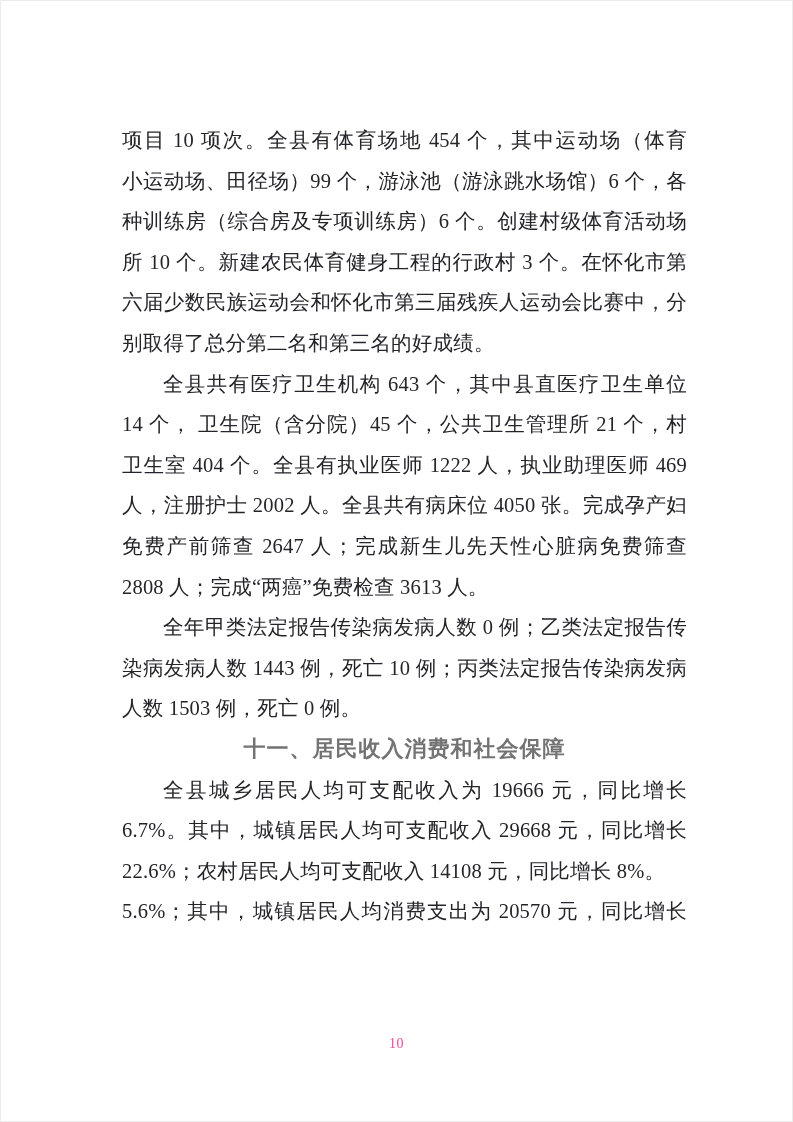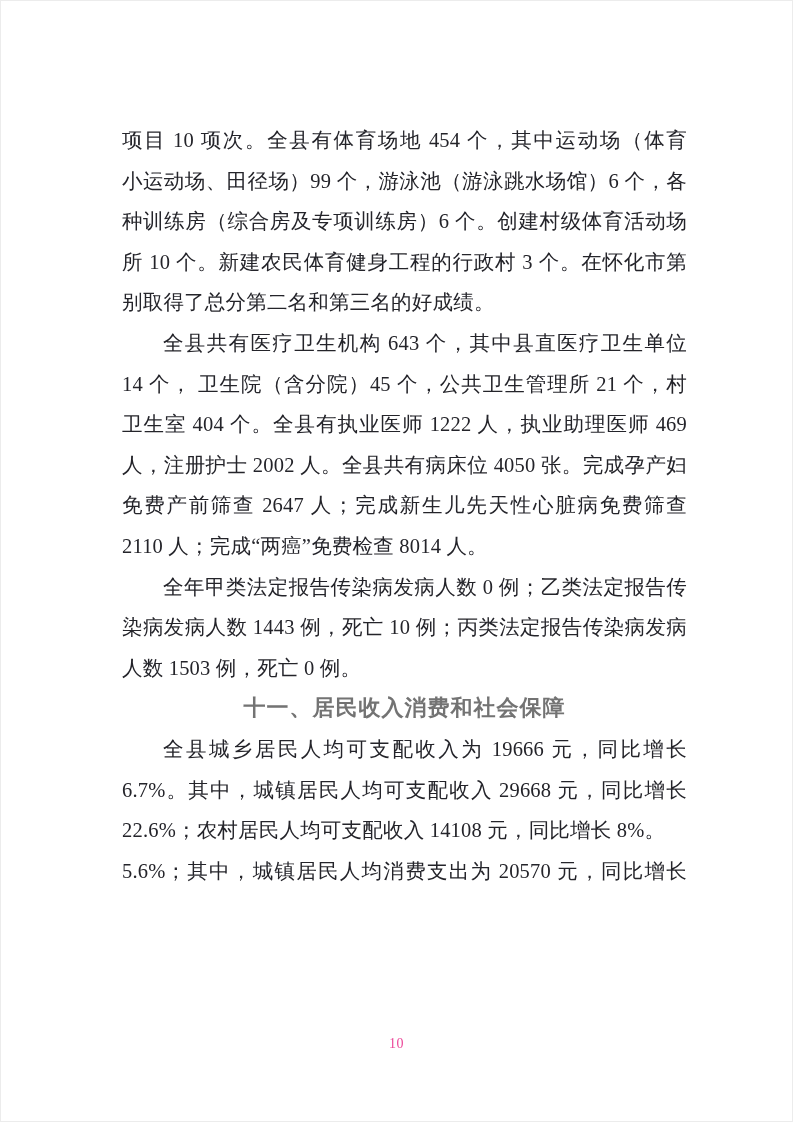--- a/index.html
+++ b/index.html
@@ -64,28 +64,29 @@
 </head>
 <body>
 
 <div class="page">
   <div class="content">
 
     <div class="ln jb">项目 10 项次。全县有体育场地 454 个，其中运动场（体育场、</div>
     <div class="ln jb">小运动场、田径场）99 个，游泳池（游泳跳水场馆）6 个，各</div>
     <div class="ln jb">种训练房（综合房及专项训练房）6 个。创建村级体育活动场</div>
     <div class="ln jb">所 10 个。新建农民体育健身工程的行政村 3 个。在怀化市第</div>
+    <div class="ln jb">六届少数民族运动会和怀化市第三届残疾人运动会比赛中，分</div>
     <div class="ln">别取得了总分第二名和第三名的好成绩。</div>
 
     <div class="ln jb ind">全县共有医疗卫生机构 643 个，其中县直医疗卫生单位</div>
     <div class="ln jb">14 个， 卫生院（含分院）45 个，公共卫生管理所 21 个，村</div>
     <div class="ln jb">卫生室 404 个。全县有执业医师 1222 人，执业助理医师 469</div>
     <div class="ln jb">人，注册护士 2002 人。全县共有病床位 4050 张。完成孕产妇</div>
     <div class="ln jb">免费产前筛查 2647 人；完成新生儿先天性心脏病免费筛查</div>
-    <div class="ln">2110 人；完成“两癌”免费检查 8014 人。</div>
+    <div class="ln">2808 人；完成“两癌”免费检查 3613 人。</div>
 
     <div class="ln jb ind">全年甲类法定报告传染病发病人数 0 例；乙类法定报告传</div>
     <div class="ln jb">染病发病人数 1443 例，死亡 10 例；丙类法定报告传染病发病</div>
     <div class="ln">人数 1503 例，死亡 0 例。</div>
 
     <div class="ln heading">十一、居民收入消费和社会保障</div>
 
     <div class="ln jb ind">全县城乡居民人均可支配收入为 19666 元，同比增长</div>
     <div class="ln jb">6.7%。其中，城镇居民人均可支配收入 29668 元，同比增长</div>
     <div class="ln">22.6%；农村居民人均可支配收入 14108 元，同比增长 8%。</div>

